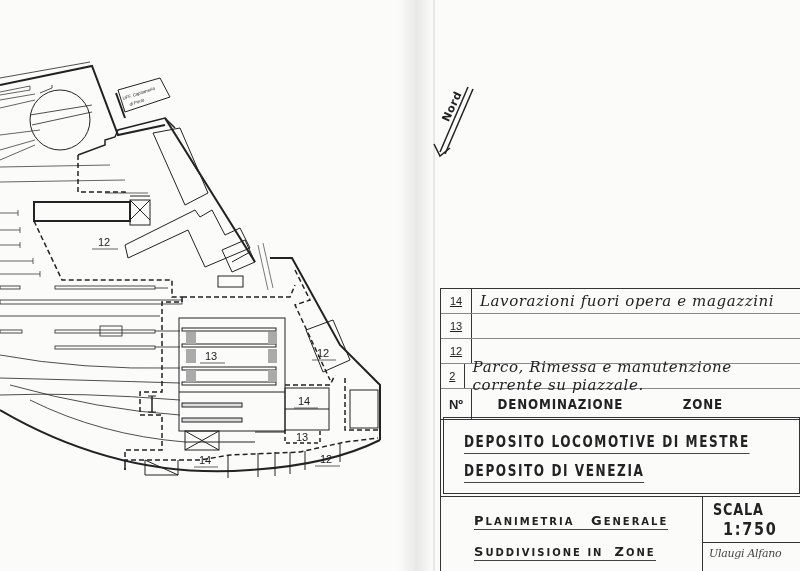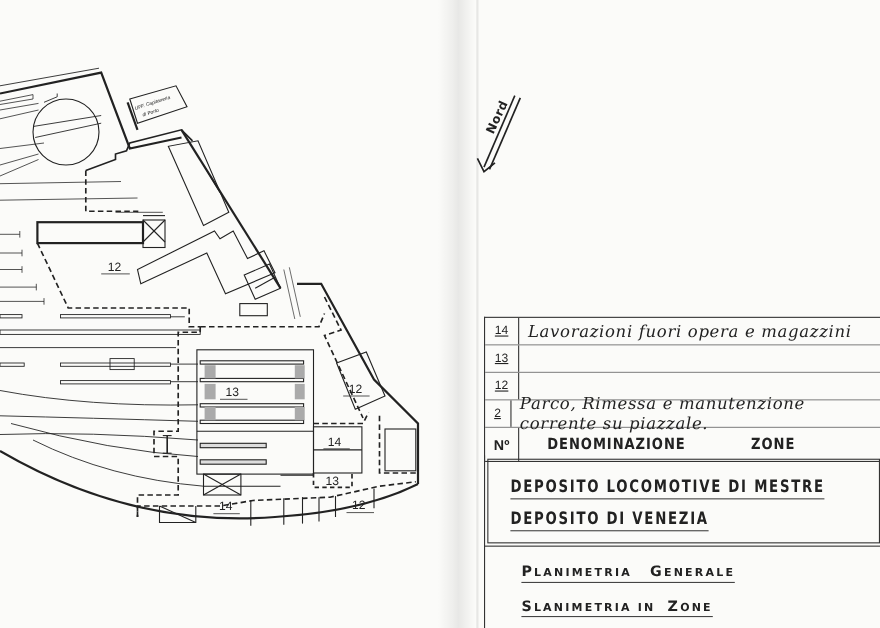--- a/index.html
+++ b/index.html
@@ -225,15 +225,21 @@
 <div class="title-box">
   <div class="title-line title-line1">DEPOSITO LOCOMOTIVE DI MESTRE</div>
   <div class="title-line title-line2">DEPOSITO DI VENEZIA</div>
 </div>
 
 <div class="bottom-row">
   <div class="sub-title sub1">
     <span class="cap">P</span><span>LANIMETRIA</span>&nbsp;&nbsp;&nbsp;<span class="cap">G</span><span>ENERALE</span>
   </div>
   <div class="sub-title sub2">
-    <span class="cap">S</span><span>LANIMETRIA IN</span>&nbsp;&nbsp;<span class="cap">Z</span><span>ONE</span>
+    <span class="cap">S</span><span>UDDIVISIONE IN</span>&nbsp;&nbsp;<span class="cap">Z</span><span>ONE</span>
+  </div>
+  <div class="scale-box">
+    <div class="scale-label">SCALA</div>
+    <div class="scale-value">1:750</div>
+    <div class="sig-divider"></div>
+    <div class="signature">Ulaugi Alfano</div>
   </div>
 </div>
 
 </body></html>

